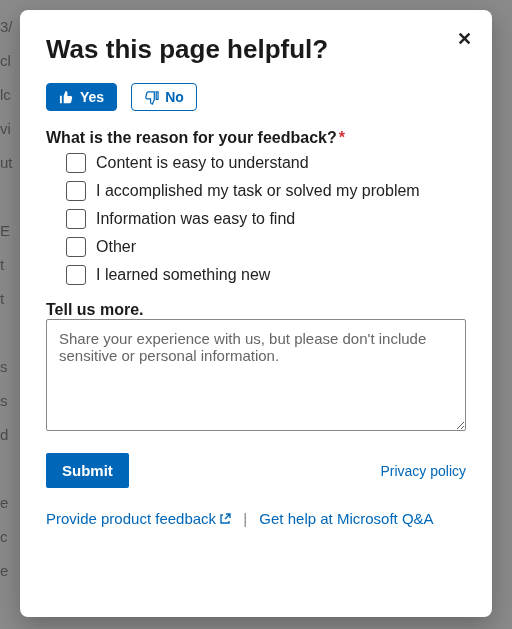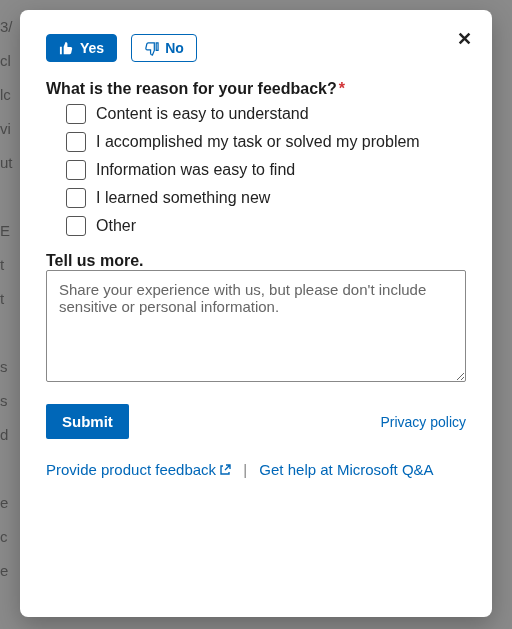--- a/index.html
+++ b/index.html
@@ -123,20 +123,21 @@
     .sep { margin: 0 8px; color: #888; }
   </style>
 </head>
 <body>
 
 <div class="bgtext" aria-hidden="true">3/<br>cl<br>lc<br>vi<br>ut<br><br>E<br>t<br>t<br><br>s<br>s<br>d<br><br>e<br>c<br>e</div>
 
 <div class="modal">
   <button class="close">✕</button>
 
+  <h1 class="title">Was this page helpful?</h1>
 
   <div class="vote-row">
     <button class="vote-btn vote-yes">
       <span class="thumb">
         <svg viewBox="0 0 16 16" fill="currentColor">
             <path d="M1 6h2v8H1V6zm4 8h6.5c.7 0 1.3-.5 1.5-1.2l1-4.5c.2-.9-.5-1.8-1.4-1.8H9V3c0-1-.8-2-2-2L5 6v8z"></path>
           </svg>
       </span>
       <span>Yes</span>
     </button>
@@ -162,25 +163,25 @@
     <label class="opt">
       <span class="chk"></span>
       <span class="opt-label">I accomplished my task or solved my problem</span>
     </label>
     <label class="opt">
       <span class="chk"></span>
       <span class="opt-label">Information was easy to find</span>
     </label>
     <label class="opt">
       <span class="chk"></span>
+      <span class="opt-label">Other</span>
+    </label>
+    <label class="opt">
+      <span class="chk"></span>
       <span class="opt-label">I learned something new</span>
-    </label>
-    <label class="opt">
-      <span class="chk"></span>
-      <span class="opt-label">Other</span>
     </label>
   </div>
 
   <div class="tell-label">Tell us more.</div>
   <textarea class="ta" placeholder="Share your experience with us, but please don't include sensitive or personal information." style=""></textarea>
 
   <div class="submit-row">
     <button class="submit-btn">Submit</button>
     <a class="privacy">Privacy policy</a>
   </div>

